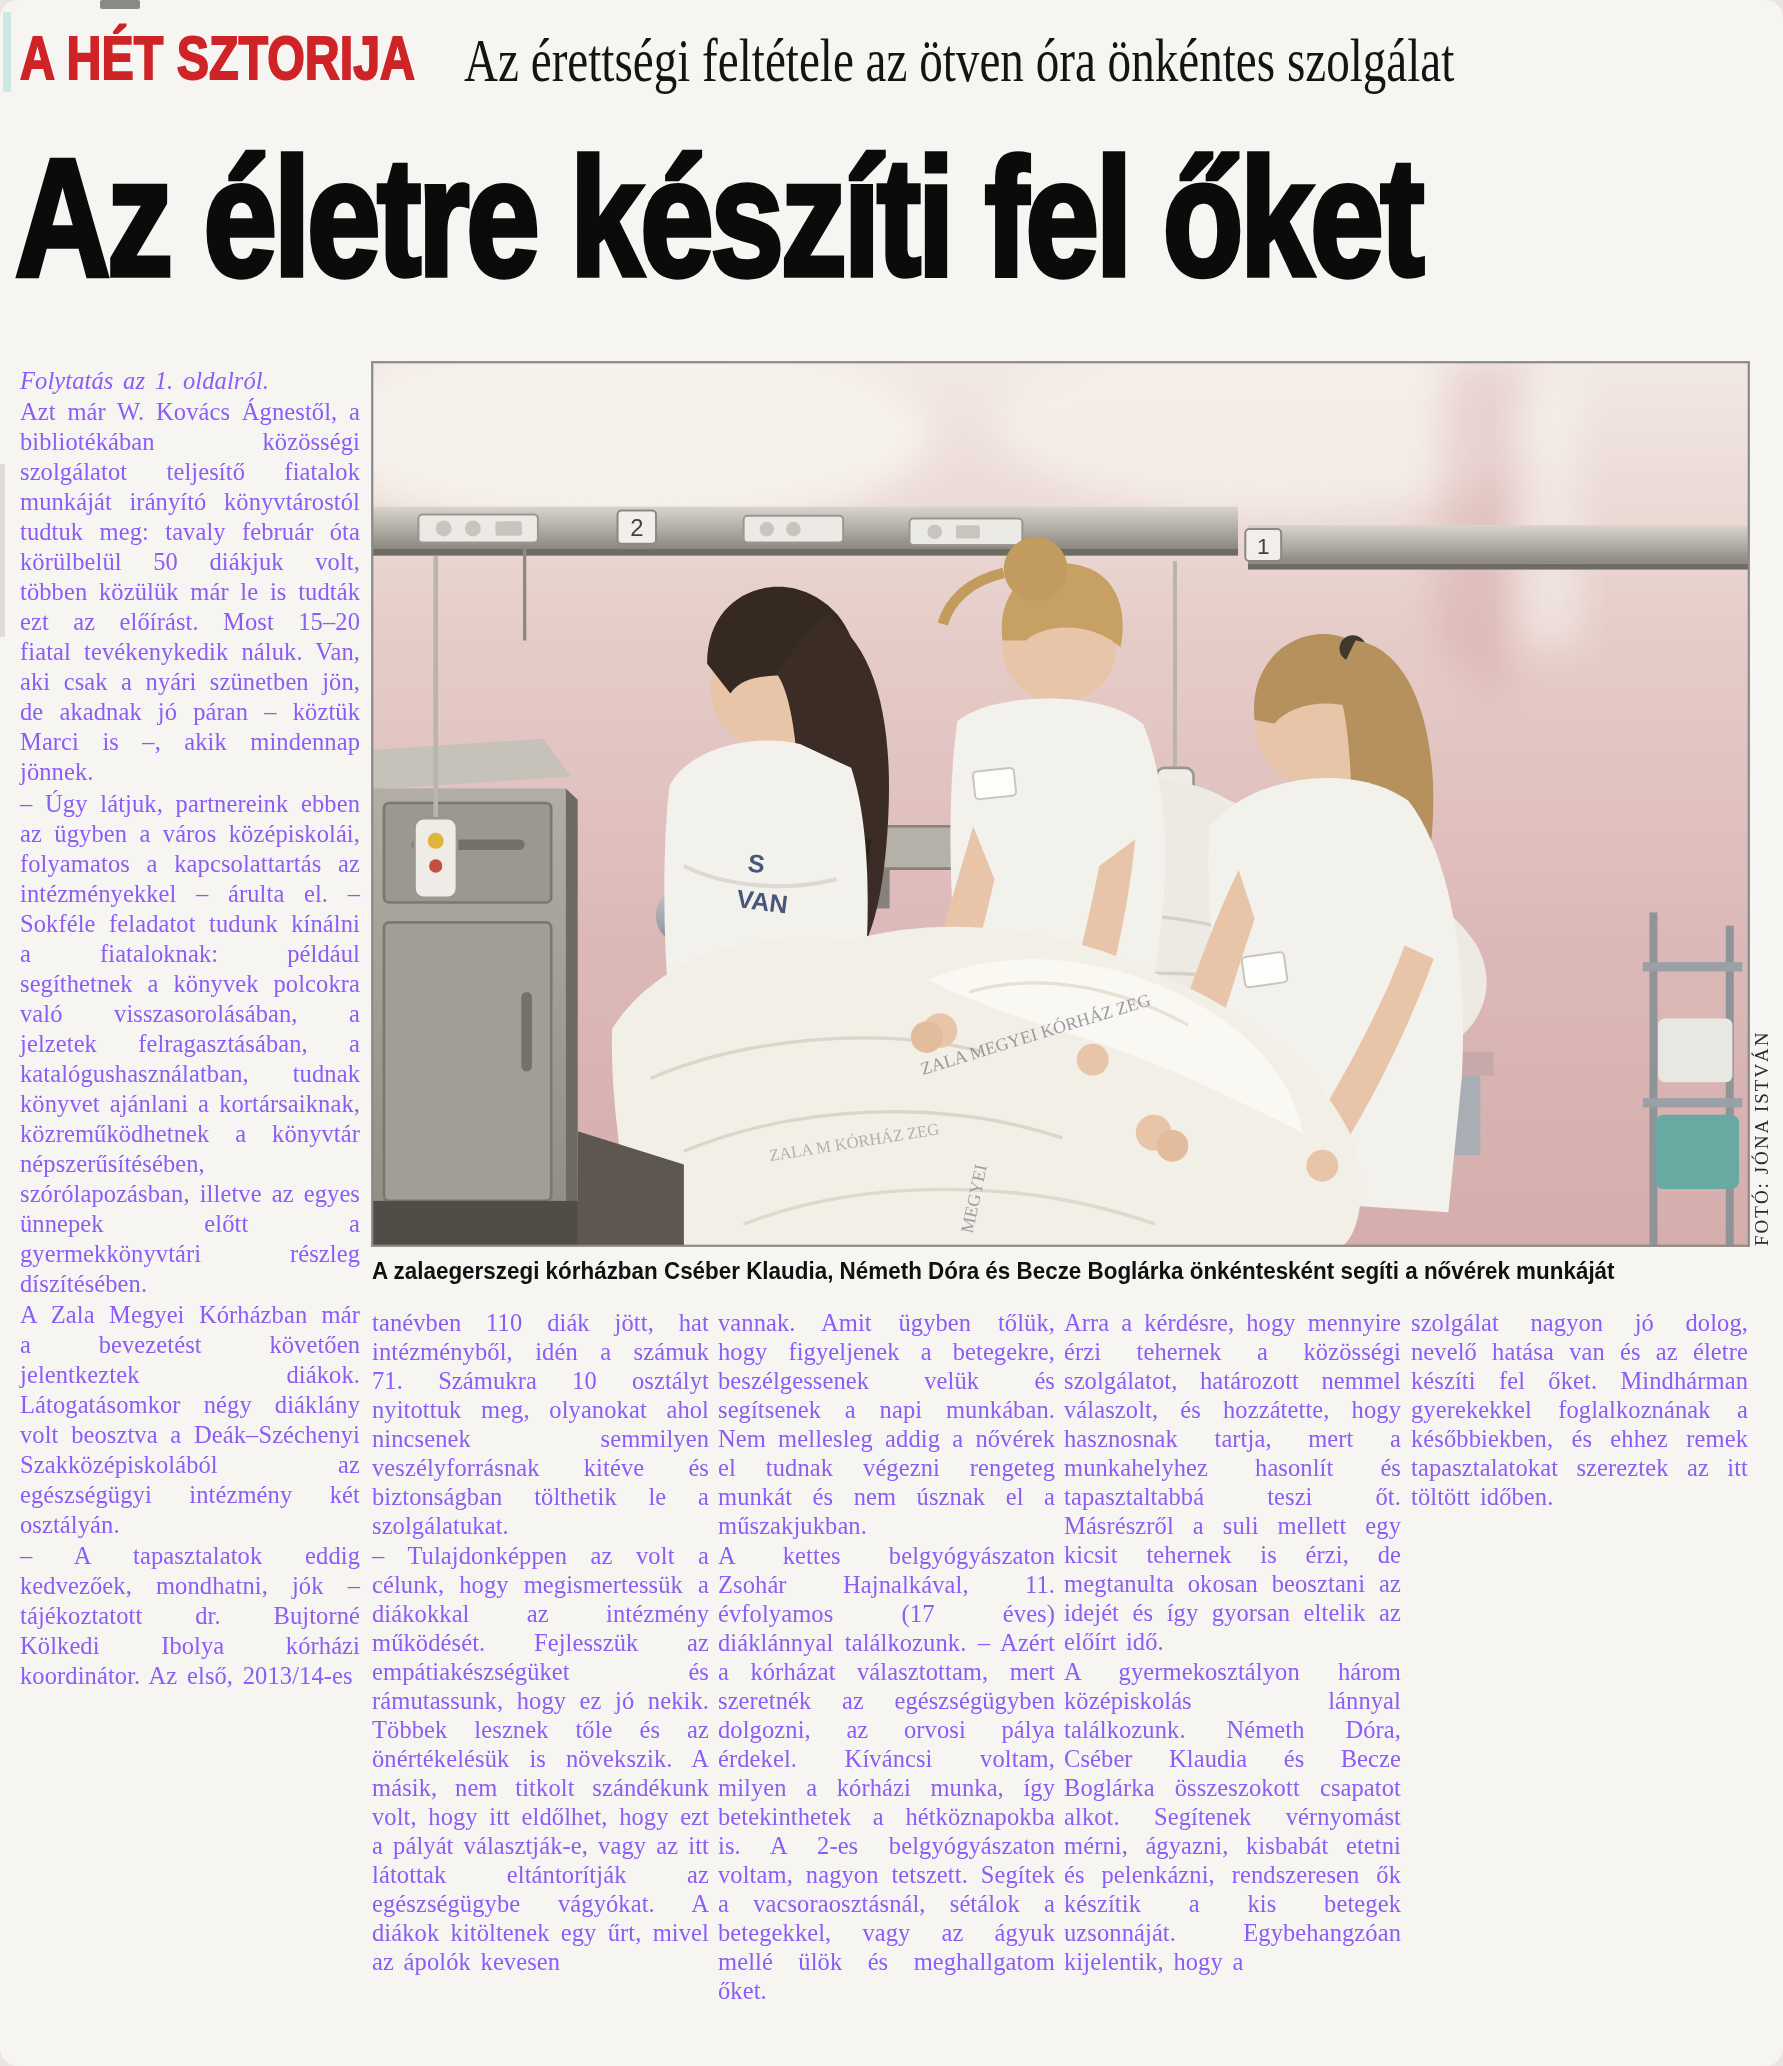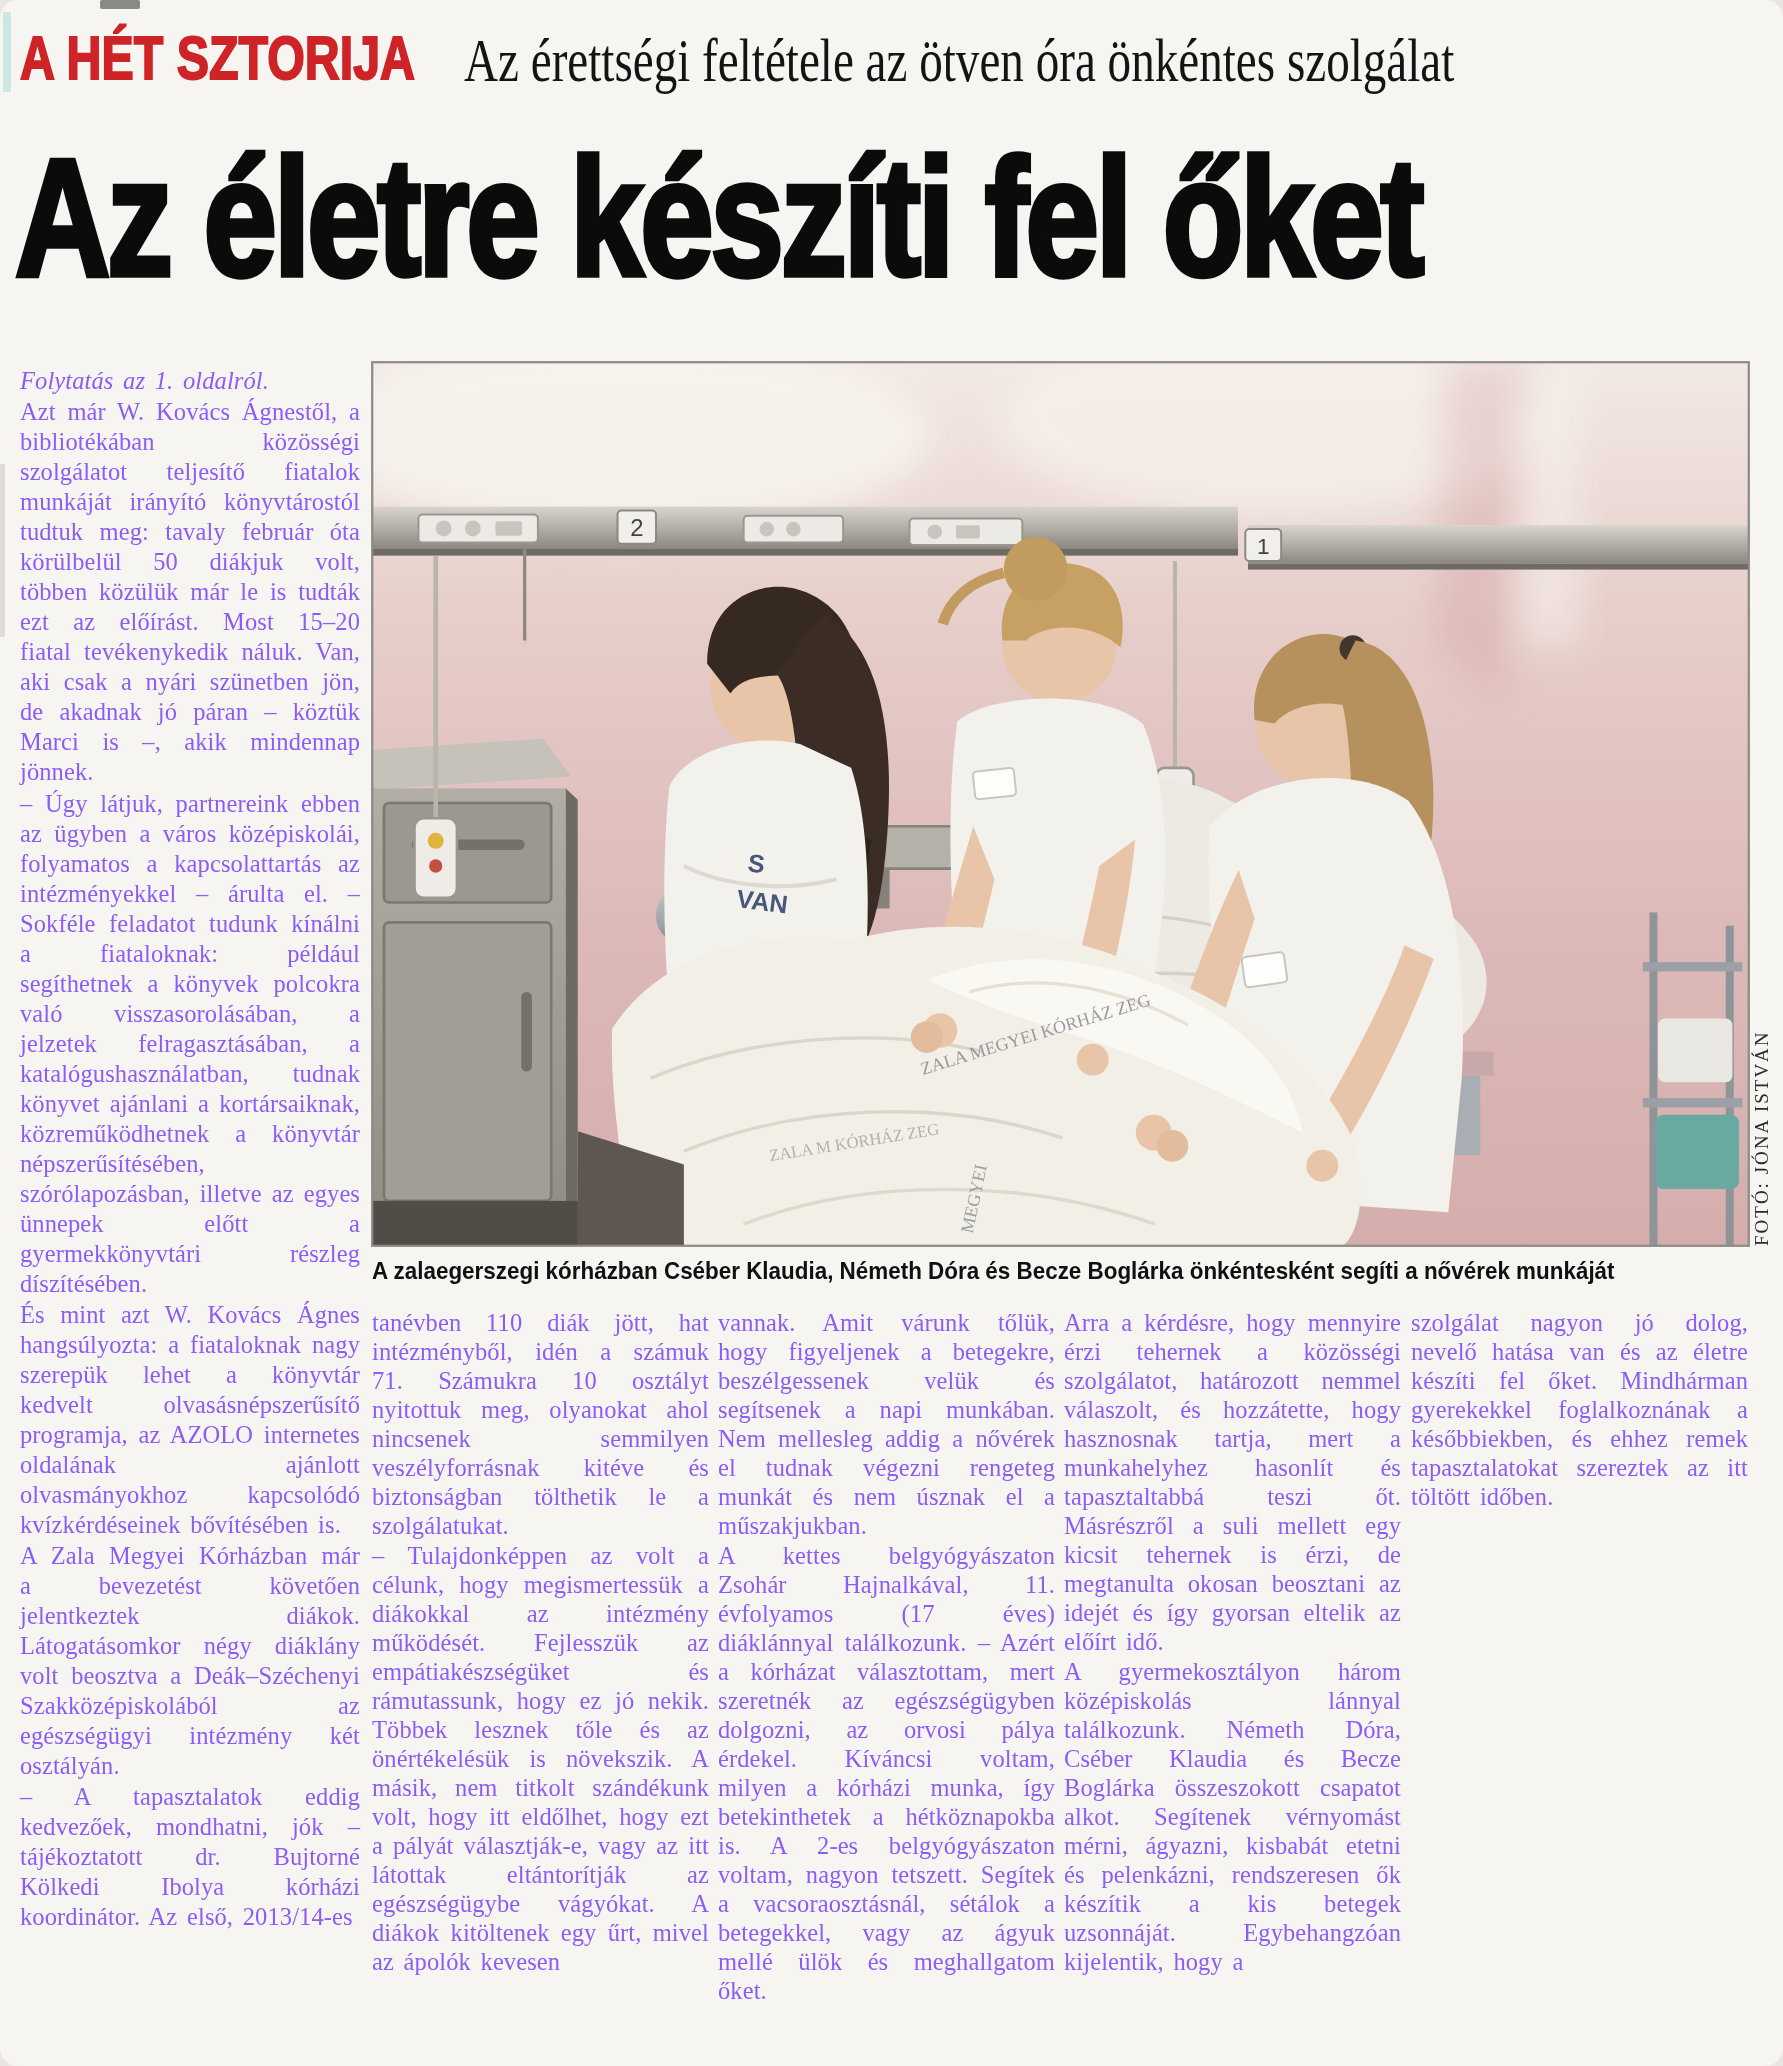--- a/index.html
+++ b/index.html
@@ -80,21 +80,20 @@
   <div class="artifact-left2"></div>
 
   <div class="kicker" style="color: rgb(206, 36, 40);">A HÉT SZTORIJA</div>
   <div class="kicker-sub">Az érettségi feltétele az ötven óra önkéntes szolgálat</div>
   <h1 class="headline" style="margin:0;font-weight:bold;">Az életre készíti fel őket</h1>
 
   <div class="col c1">
     <p class="cont">Folytatás az 1. oldalról.</p>
     <p>Azt már W. Kovács Ágnestől, a bibliotékában közösségi szolgálatot teljesítő fiatalok munkáját irányító könyvtárostól tudtuk meg: tavaly február óta körülbelül 50 diákjuk volt, többen közülük már le is tudták ezt az előírást. Most 15–20 fiatal tevékenykedik náluk. Van, aki csak a nyári szünetben jön, de akadnak jó páran – köztük Marci is –, akik mindennap jönnek.</p>
     <p>– Úgy látjuk, partnereink ebben az ügyben a város középiskolái, folyamatos a kapcsolattartás az intézményekkel – árulta el. – Sokféle feladatot tudunk kínálni a fiataloknak: például segíthetnek a könyvek polcokra való visszasorolásában, a jelzetek felragasztásában, a katalógushasználatban, tudnak könyvet ajánlani a kortársaiknak, közreműködhetnek a könyvtár népszerűsítésében, szórólapozásban, illetve az egyes ünnepek előtt a gyermekkönyvtári részleg díszítésében.</p>
-    <p>És mint azt W. Kovács Ágnes hangsúlyozta: a fiataloknak nagy szerepük lehet a könyvtár kedvelt olvasásnépszerűsítő programja, az AZOLO internetes oldalának ajánlott olvasmányokhoz kapcsolódó kvízkérdéseinek bővítésében is.</p>
     <p>A Zala Megyei Kórházban már a bevezetést követően jelentkeztek diákok. Látogatásomkor négy diáklány volt beosztva a Deák–Széchenyi Szakközépiskolából az egészségügyi intézmény két osztályán.</p>
     <p>– A tapasztalatok eddig kedvezőek, mondhatni, jók – tájékoztatott dr. Bujtorné Kölkedi Ibolya kórházi koordinátor. Az első, 2013/14-es</p>
   </div>
 
   <div class="photo">
     <svg viewBox="0 0 2075 1333" preserveAspectRatio="none">
       <defs>
         <linearGradient id="wallG" x1="0" y1="0" x2="0" y2="1">
           <stop offset="0" stop-color="#f2e9e4"></stop>
           <stop offset="0.3" stop-color="#e6cdc9"></stop>
@@ -277,21 +276,21 @@
     <span>FOTÓ: JÓNA ISTVÁN</span>
   </div>
 
   <div class="caption">A zalaegerszegi kórházban Cséber Klaudia, Németh Dóra és Becze Boglárka önkéntesként segíti a nővérek munkáját</div>
 
   <div class="col c2">
     <p>tanévben 110 diák jött, hat intézményből, idén a számuk 71. Számukra 10 osztályt nyitottuk meg, olyanokat ahol nincsenek semmilyen veszélyforrásnak kitéve és biztonságban tölthetik le a szolgálatukat.</p>
     <p>– Tulajdonképpen az volt a célunk, hogy megismertessük a diákokkal az intézmény működését. Fejlesszük az empátiakészségüket és rámutassunk, hogy ez jó nekik. Többek lesznek tőle és az önértékelésük is növekszik. A másik, nem titkolt szándékunk volt, hogy itt eldőlhet, hogy ezt a pályát választják-e, vagy az itt látottak eltántorítják az egészségügybe vágyókat. A diákok kitöltenek egy űrt, mivel az ápolók kevesen</p>
   </div>
   <div class="col c3">
-    <p>vannak. Amit várunk tőlük, hogy figyeljenek a betegekre, beszélgessenek velük és segítsenek a napi munkában. Nem mellesleg addig a nővérek el tudnak végezni rengeteg munkát és nem úsznak el a műszakjukban.</p>
+    <p>vannak. Amit ügyben tőlük, hogy figyeljenek a betegekre, beszélgessenek velük és segítsenek a napi munkában. Nem mellesleg addig a nővérek el tudnak végezni rengeteg munkát és nem úsznak el a műszakjukban.</p>
     <p>A kettes belgyógyászaton Zsohár Hajnalkával, 11. évfolyamos (17 éves) diáklánnyal találkozunk. – Azért a kórházat választottam, mert szeretnék az egészségügyben dolgozni, az orvosi pálya érdekel. Kíváncsi voltam, milyen a kórházi munka, így betekinthetek a hétköznapokba is. A 2-es belgyógyászaton voltam, nagyon tetszett. Segítek a vacsoraosztásnál, sétálok a betegekkel, vagy az ágyuk mellé ülök és meghallgatom őket.</p>
   </div>
   <div class="col c4">
     <p>Arra a kérdésre, hogy mennyire érzi tehernek a közösségi szolgálatot, határozott nemmel válaszolt, és hozzátette, hogy hasznosnak tartja, mert a munkahelyhez hasonlít és tapasztaltabbá teszi őt. Másrészről a suli mellett egy kicsit tehernek is érzi, de megtanulta okosan beosztani az idejét és így gyorsan eltelik az előírt idő.</p>
     <p>A gyermekosztályon három középiskolás lánnyal találkozunk. Németh Dóra, Cséber Klaudia és Becze Boglárka összeszokott csapatot alkot. Segítenek vérnyomást mérni, ágyazni, kisbabát etetni és pelenkázni, rendszeresen ők készítik a kis betegek uzsonnáját. Egybehangzóan kijelentik, hogy a</p>
   </div>
   <div class="col c5">
     <p>szolgálat nagyon jó dolog, nevelő hatása van és az életre készíti fel őket. Mindhárman gyerekekkel foglalkoznának a későbbiekben, és ehhez remek tapasztalatokat szereztek az itt töltött időben.</p>
   </div>
 

